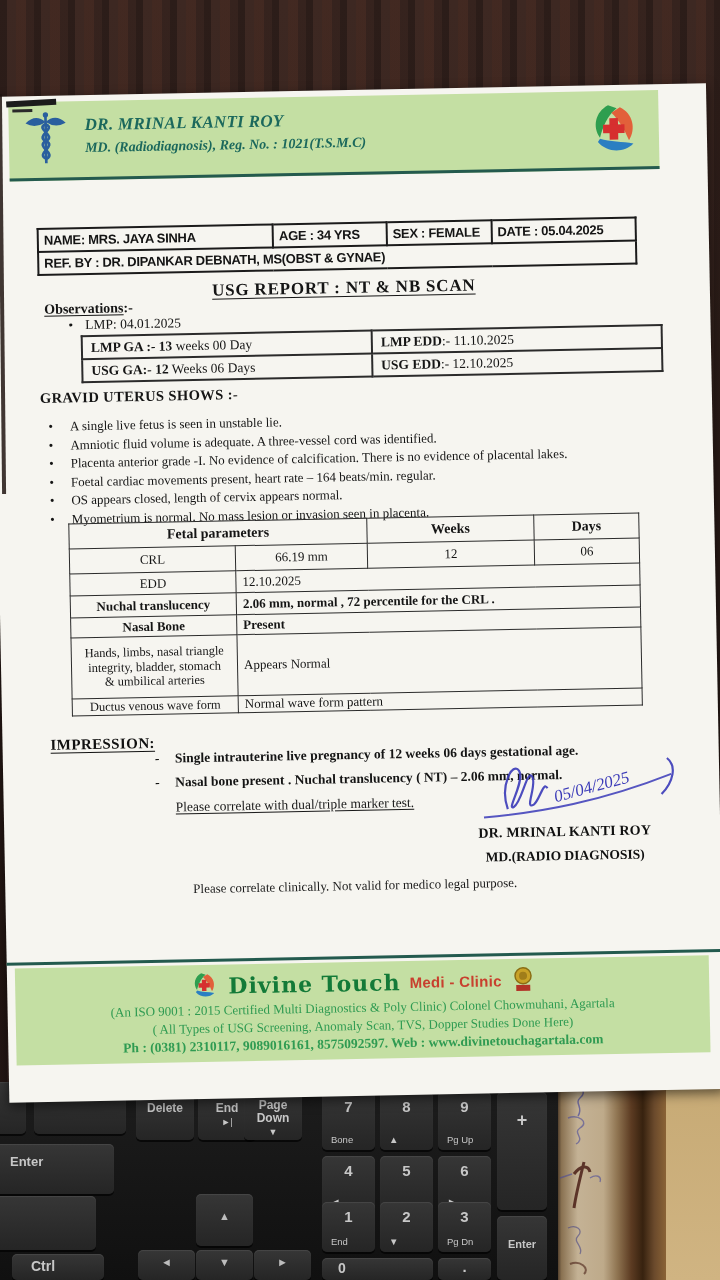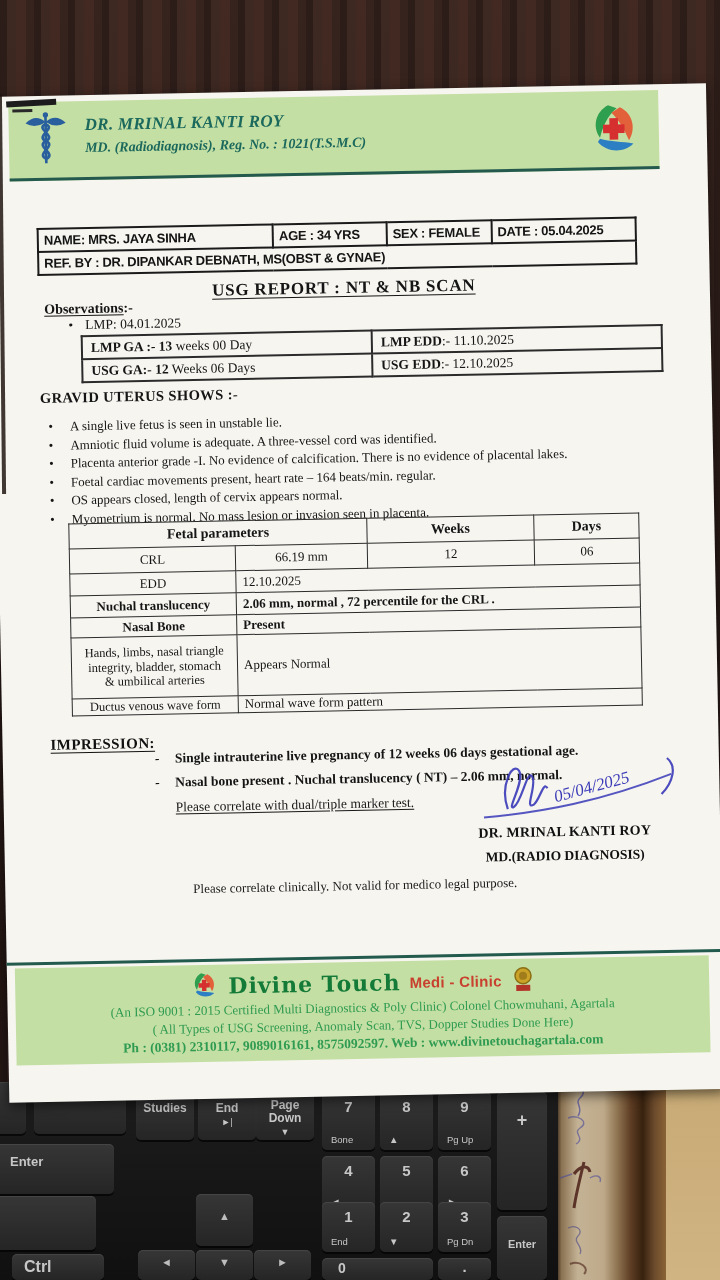--- a/index.html
+++ b/index.html
@@ -100,37 +100,37 @@
       <path d="M20,186 C30,182 40,190 34,196" stroke="#4a1f16" stroke-width="2" fill="none" opacity=".6"></path>
     </svg>
   </div>
 
   <div class="kb">
     <div class="key" style="left:0;top:0;width:46px;height:52px"></div>
     <div class="key" style="left:54px;top:2px;width:92px;height:50px">
       <span style="position:absolute;left:14px;top:6px;font-size:10px;line-height:10px;white-space:pre">| \</span>
     </div>
     <div class="key" style="left:156px;top:12px;width:58px;height:46px">
-        <span class="klab">Studies</span>
+        <span class="klab">Delete</span>
       </div>
     <div class="key" style="left:218px;top:12px;width:58px;height:46px">
         <span class="klab">End</span>
         <span class="ksubc">►|</span>
       </div>
-    <div class="key" style="left:276px;top:12px;width:58px;height:46px">
+    <div class="key" style="left:264px;top:12px;width:58px;height:46px">
         <span class="klab" style="margin-top:5px">Page Down</span>
         <span class="ksubc">▼</span>
       </div>
 
     <div class="key" style="left:4px;top:62px;width:130px;height:50px">
         <span class="kleft" style="left:26px;top:10px">Enter</span>
       </div>
     <div class="key" style="left:-40px;top:114px;width:156px;height:54px"></div>
     <div class="key" style="left:32px;top:172px;width:92px;height:26px">
-        <span class="kleft" style="left:12px;top:4px;font-size:16px">Ctrl</span>
+        <span class="kleft" style="left:19px;top:4px;font-size:14px">Ctrl</span>
       </div>
 
     <div class="key" style="left:216px;top:112px;width:57px;height:52px">
         <span class="karrow" style="margin-top:16px">▲</span>
       </div>
     <div class="key" style="left:158px;top:168px;width:57px;height:30px">
         <span class="karrow">◄</span>
       </div>
     <div class="key" style="left:216px;top:168px;width:57px;height:30px">
         <span class="karrow">▼</span>

